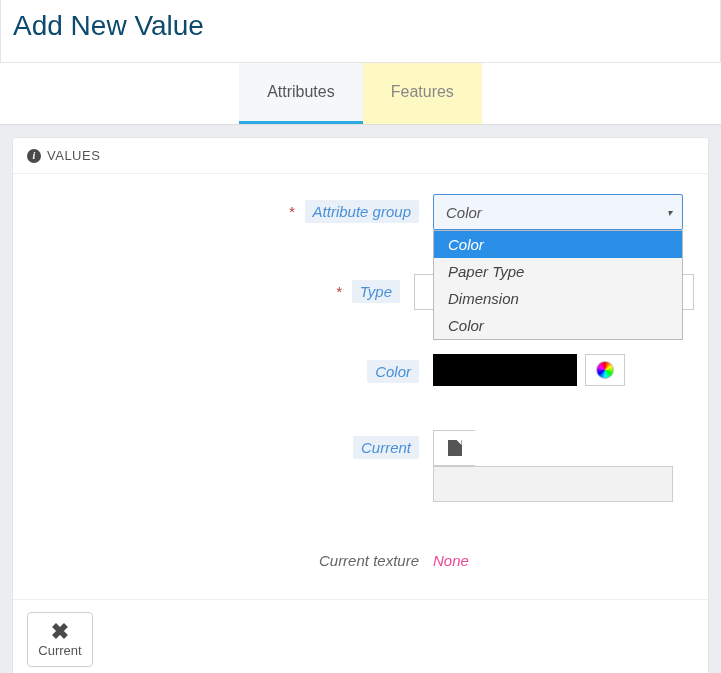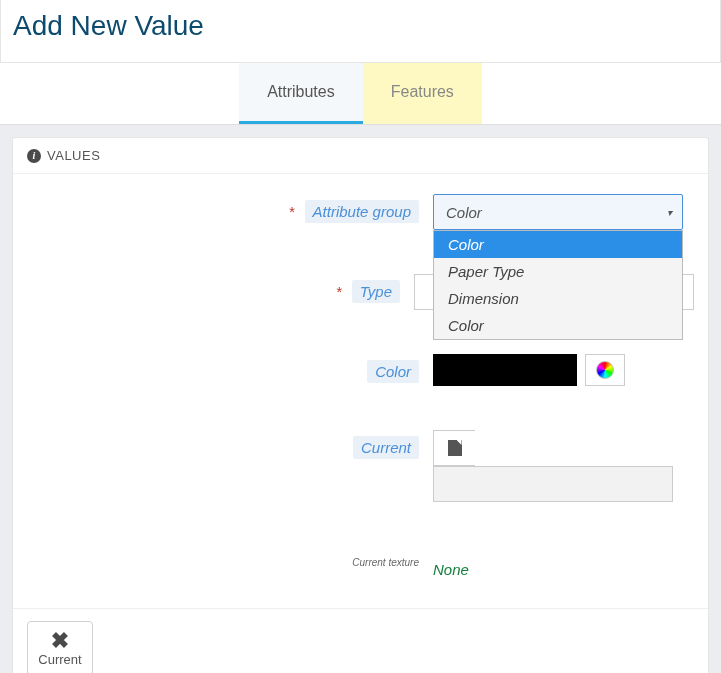--- a/index.html
+++ b/index.html
@@ -202,27 +202,26 @@
   .file-icon::after {
     content: "";
     position: absolute;
     top: 0; right: 0;
     width: 5px; height: 5px;
     background: #fff;
     clip-path: polygon(0 0, 100% 100%, 100% 0);
   }
   .plain-label {
     color: #666;
-    font-size: 10px;
+    font-size: 15px;
   }
   .plain-value {
-    color: #15803d;
+    color: #ec4899;
     font-size: 15px;
     padding-top: 6px;
-    margin-top: 9px;
   }
   .panel-footer {
     border-top: 1px solid #eee;
     padding: 12px 14px 14px;
   }
   .cancel-btn {
     width: 66px;
     border: 1px solid #d0d0d0;
     background: #fff;
     border-radius: 4px;

